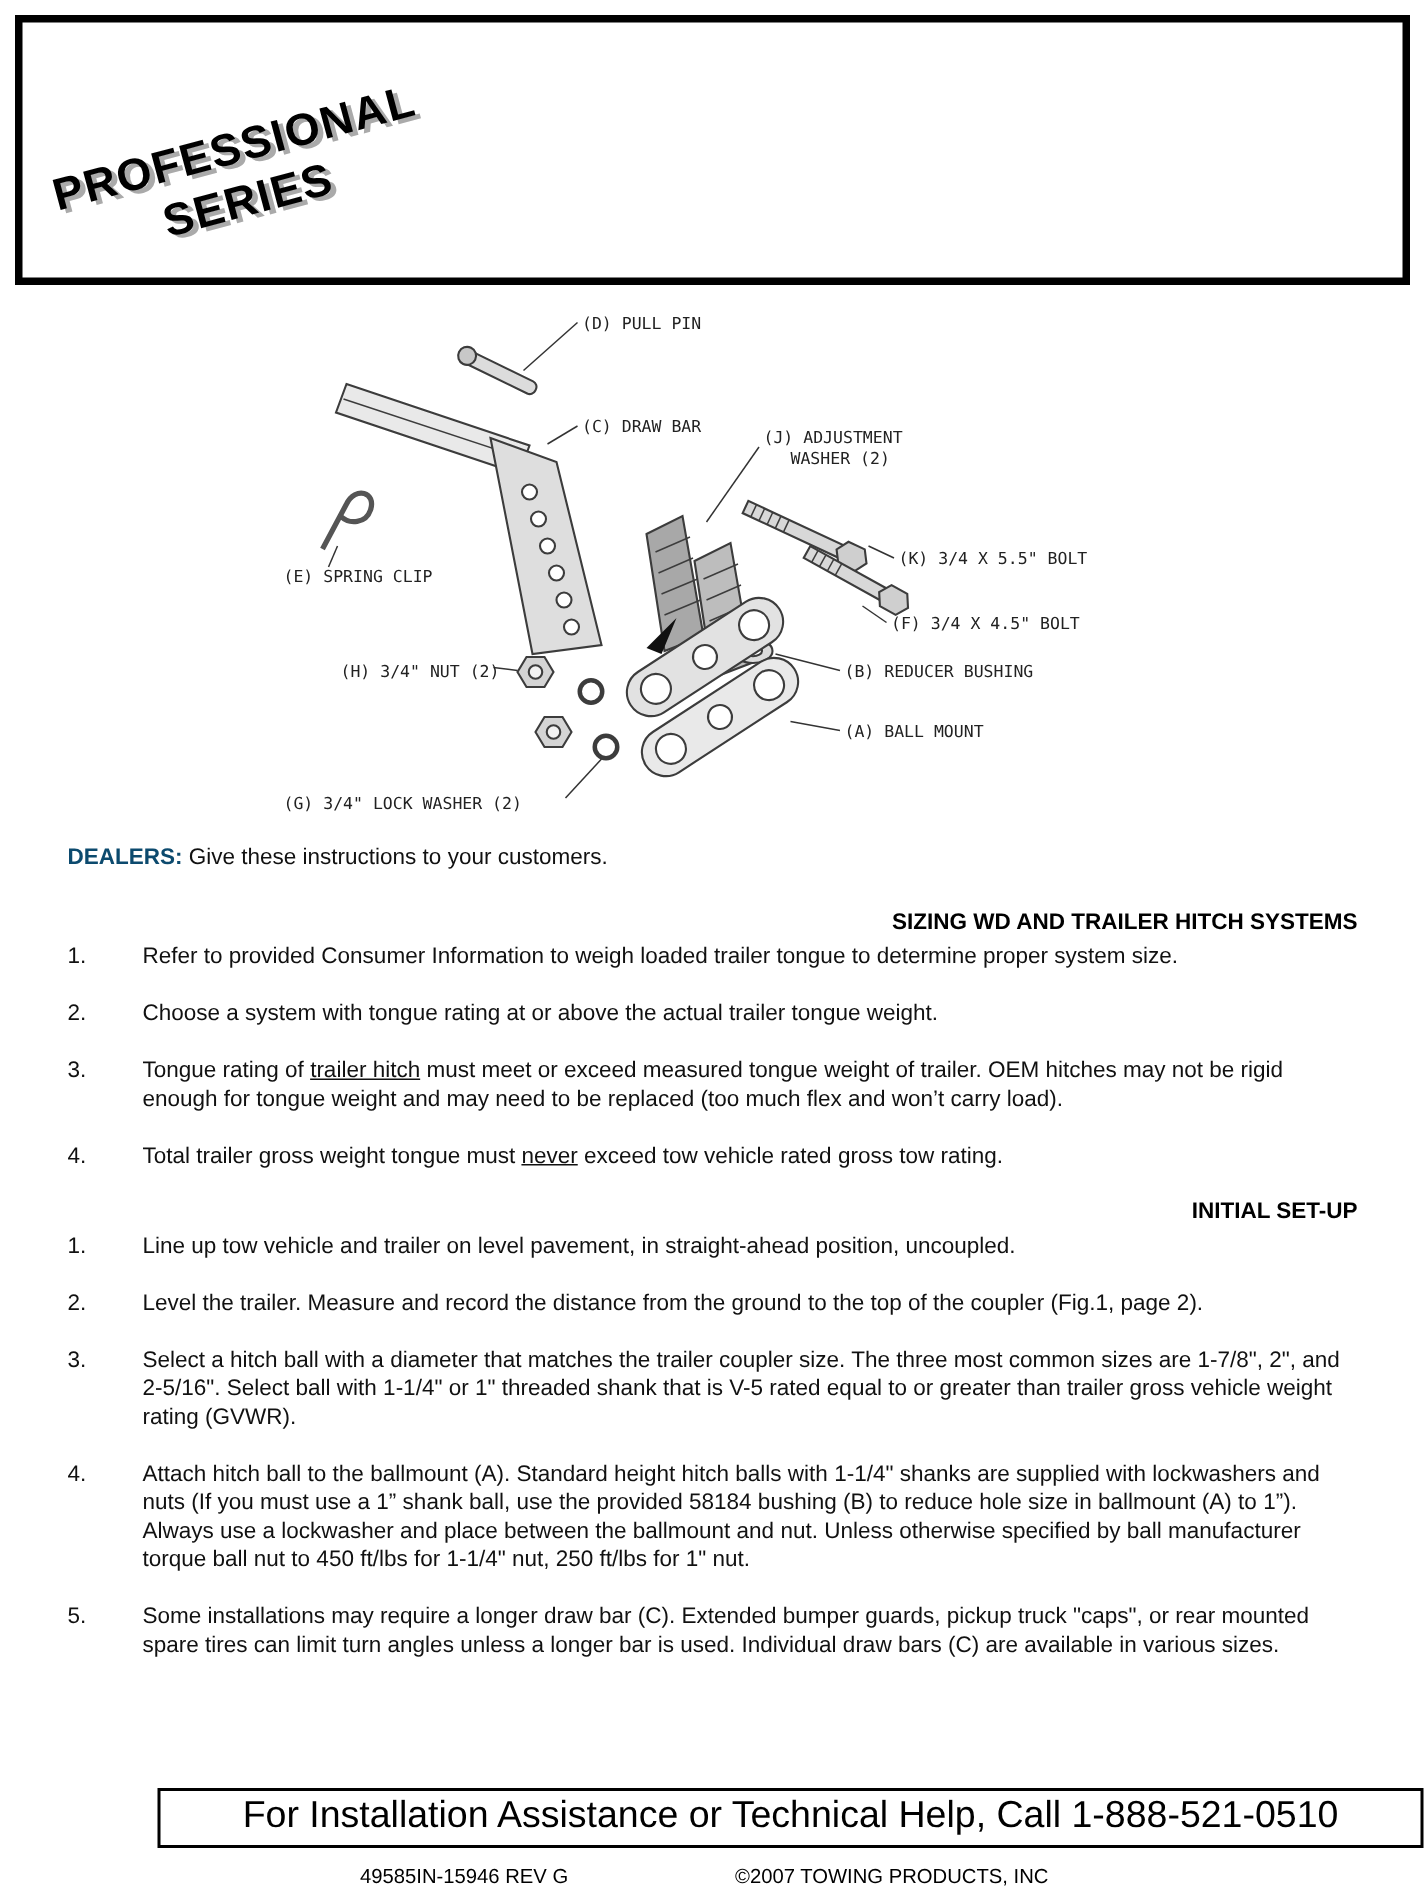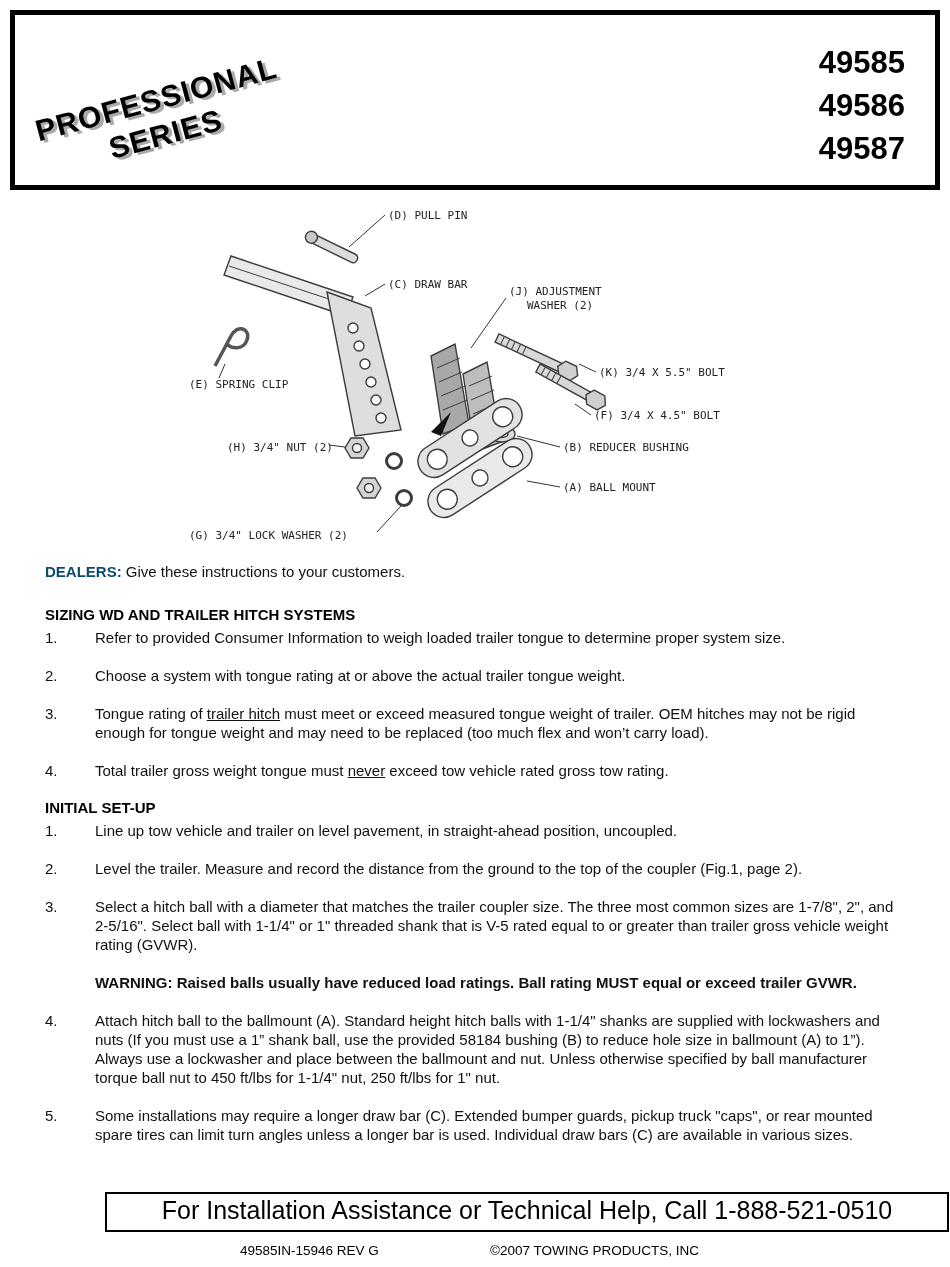--- a/index.html
+++ b/index.html
@@ -19,21 +19,21 @@
   .part-numbers { position:absolute; right:30px; top:26px; font-size:31px; font-weight:bold; line-height:43px; text-align:left; }
 
   
   .diagram { position:absolute; left:175px; top:198px; width:580px; height:370px; }
   .diagram svg text { font-family:"DejaVu Sans Mono", monospace; font-size:11px; fill:#222; }
 
   
   .content { position:absolute; left:45px; top:562px; width:860px; font-size:15px; line-height:19px; color:#111; }
   .dealers { margin-bottom:24px; }
   .dealers b { color:#0c4a6e; }
-  .section-heading { font-size:15px; font-weight:bold; color:#000; margin-top:18px; margin-bottom:4px; }
+  .section-heading { font-size:15px; font-weight:bold; color:#000; margin-top:18px; margin-bottom:4px;text-align:right; }
   .li { display:flex; margin-top:19px; }
   .li .num { flex:0 0 50px; }
   .li .txt { flex:1; }
   .u { text-decoration:underline; }
   .warning-text { font-weight:bold; }
 
   
   .help-box { position:absolute; left:105px; top:1192px; width:844px; border:2px solid #000;
               text-align:center; font-size:25px; padding:2px 0 5px; color:#000; }
   .bottom-line { position:absolute; top:1243px; left:0; width:950px; font-size:13.5px; color:#000; }
@@ -42,25 +42,20 @@
 </style>
 </head>
 <body>
 
 <div class="page">
 
   <div class="header-box">
     <div class="series">
       <div>PROFESSIONAL</div>
       <div>SERIES</div>
-    </div>
-    <div class="part-numbers">
-      <div>49585</div>
-      <div>49586</div>
-      <div>49587</div>
     </div>
   </div>
 
   <div class="diagram">
     <svg viewBox="0 0 580 370" width="580" height="370">
       <g stroke="#3c3c3c" stroke-width="1.4" fill="#e6e6e6">
 
         <g transform="rotate(26 158 52)">
           <rect x="130" y="46" width="54" height="9" rx="4" fill="#dcdcdc"></rect>
           <circle cx="133" cy="50" r="6" fill="#c8c8c8"></circle>
@@ -206,24 +201,20 @@
     </div>
     <div class="li">
       <span class="num">2.</span>
       <span class="txt">Level the trailer.  Measure and record the distance from the ground to the top of the coupler (Fig.1, page 2).</span>
     </div>
     <div class="li">
       <span class="num">3.</span>
       <span class="txt">Select a hitch ball with a diameter that matches the trailer coupler size.  The three most common sizes are 1-7/8", 2", and 2-5/16".  Select ball with 1-1/4" or 1" threaded shank that is V-5 rated equal to or greater than trailer gross vehicle weight rating (GVWR).</span>
     </div>
 
-    <div class="li">
-      <span class="num"></span>
-      <span class="txt warning-text">WARNING: Raised balls usually have reduced load ratings.  Ball rating MUST equal or exceed trailer GVWR.</span>
-    </div>
 
     <div class="li">
       <span class="num">4.</span>
       <span class="txt">Attach hitch ball to the ballmount (A).  Standard height hitch balls with 1-1/4" shanks are supplied with lockwashers and nuts (If you must use a 1” shank ball, use the provided 58184 bushing (B) to reduce hole size in ballmount (A) to 1”).  Always use a lockwasher and place between the ballmount and nut. Unless otherwise specified by ball manufacturer torque ball nut to 450 ft/lbs for 1-1/4" nut, 250 ft/lbs for 1" nut.</span>
     </div>
     <div class="li">
       <span class="num">5.</span>
       <span class="txt">Some installations may require a longer draw bar (C).  Extended bumper guards, pickup truck "caps", or rear mounted spare tires can limit turn angles unless a longer bar is used.  Individual draw bars (C) are available in various sizes.</span>
     </div>
   </div>

